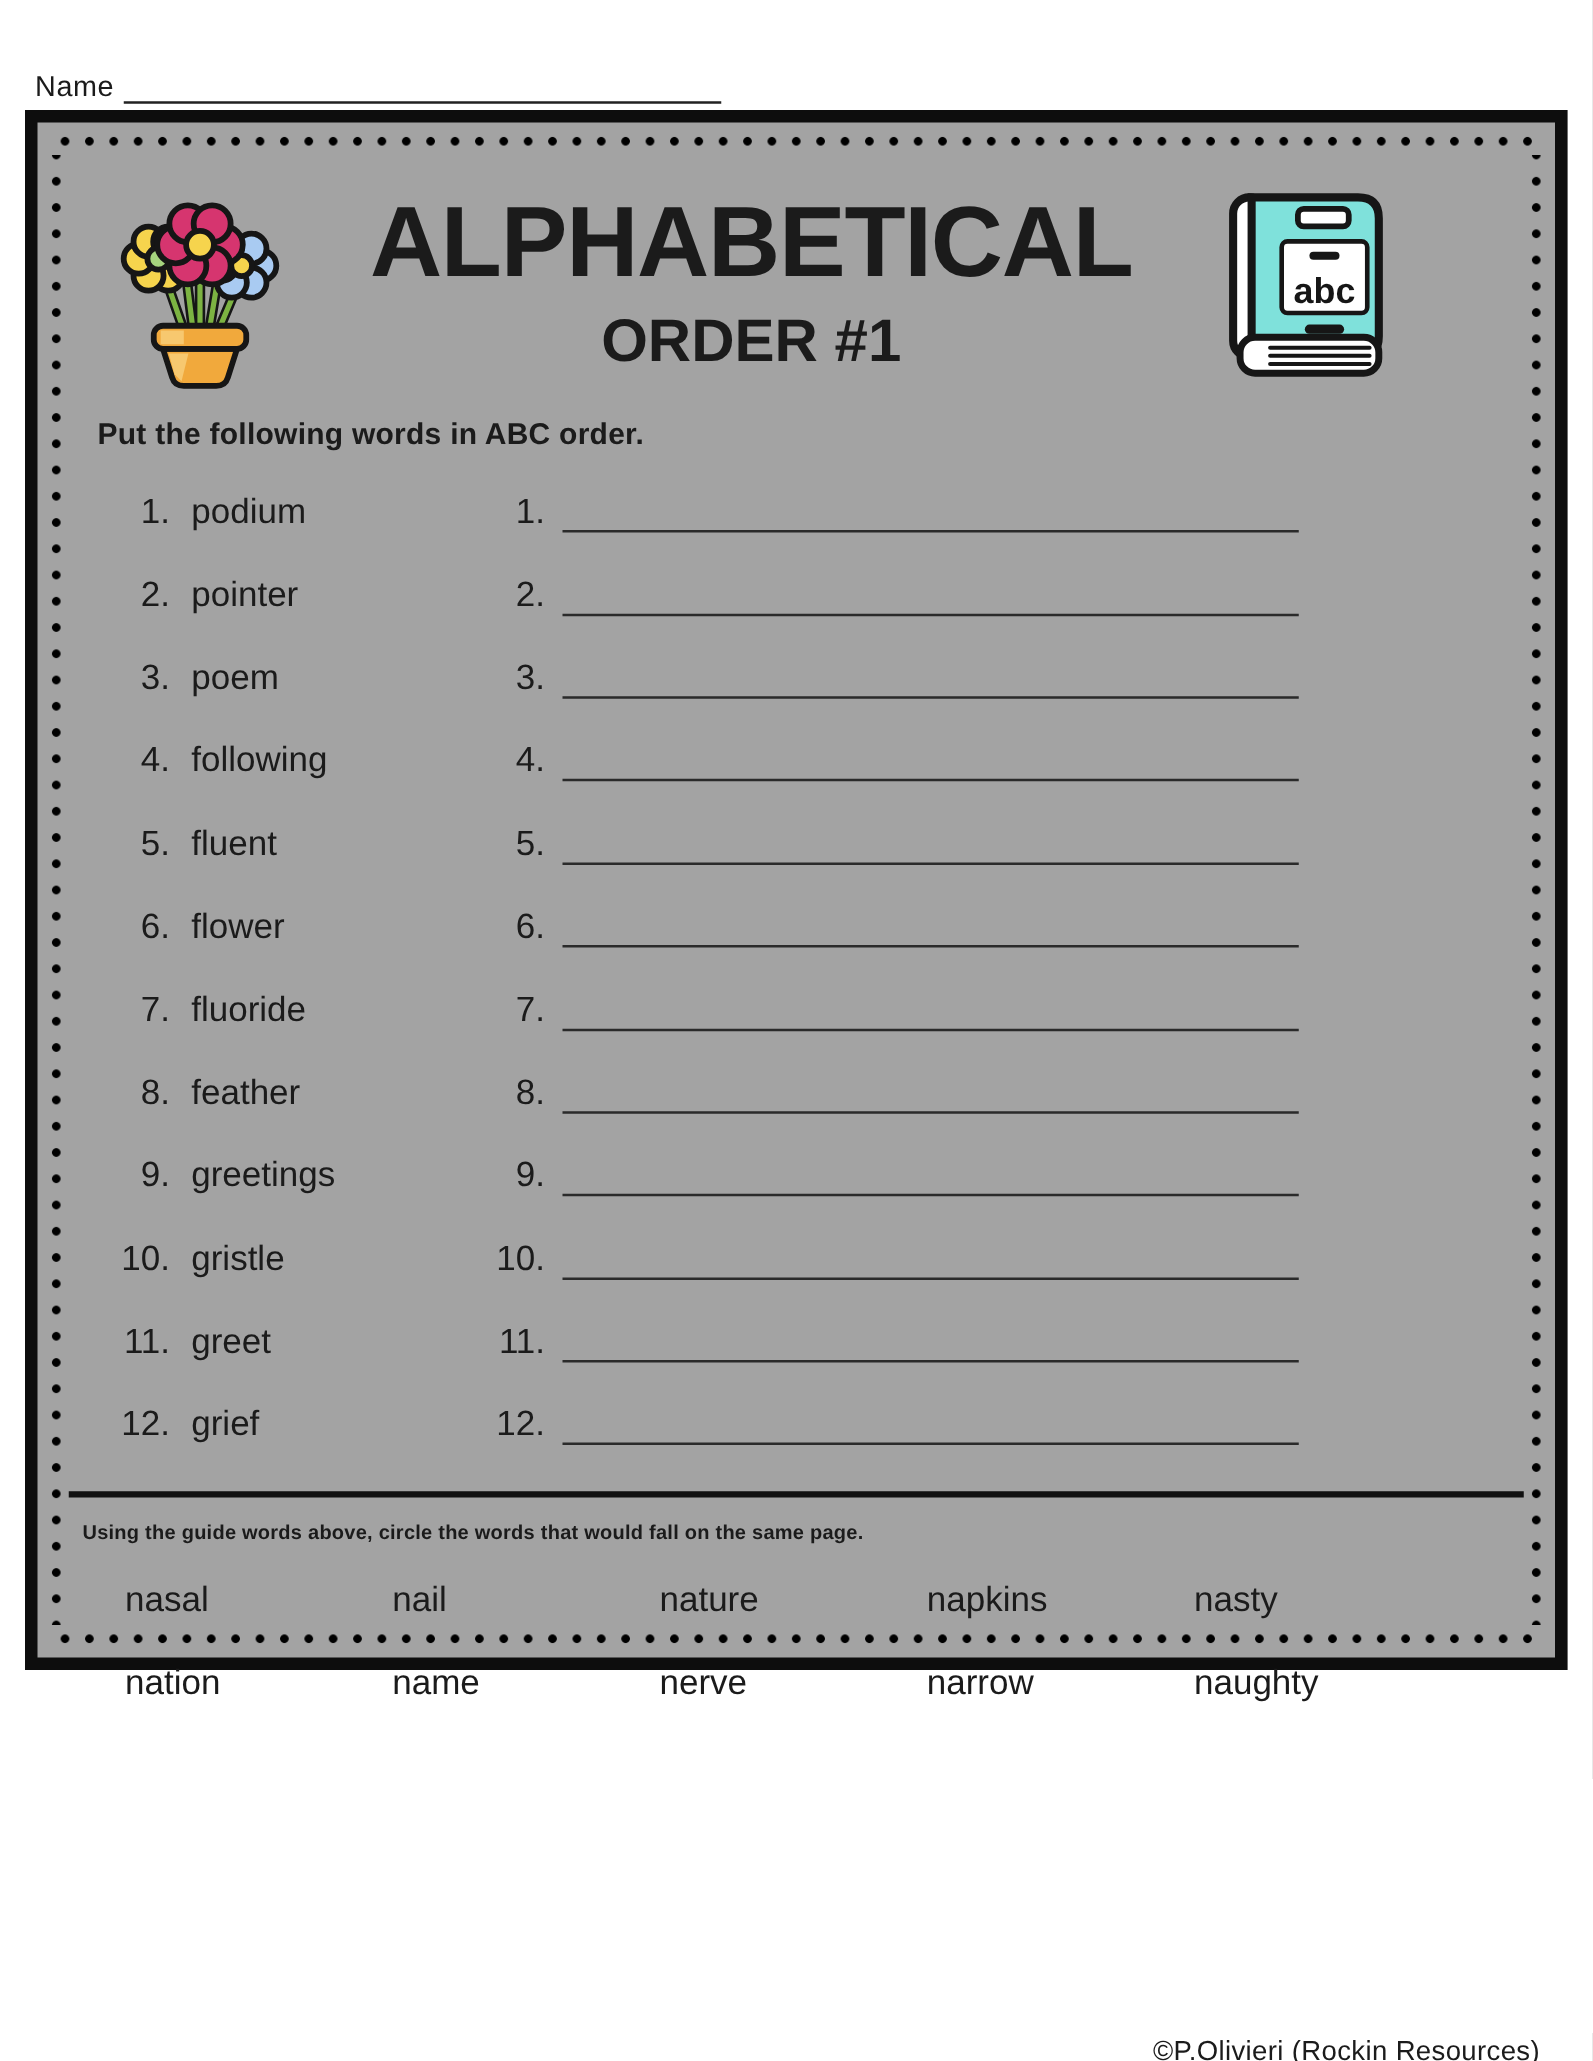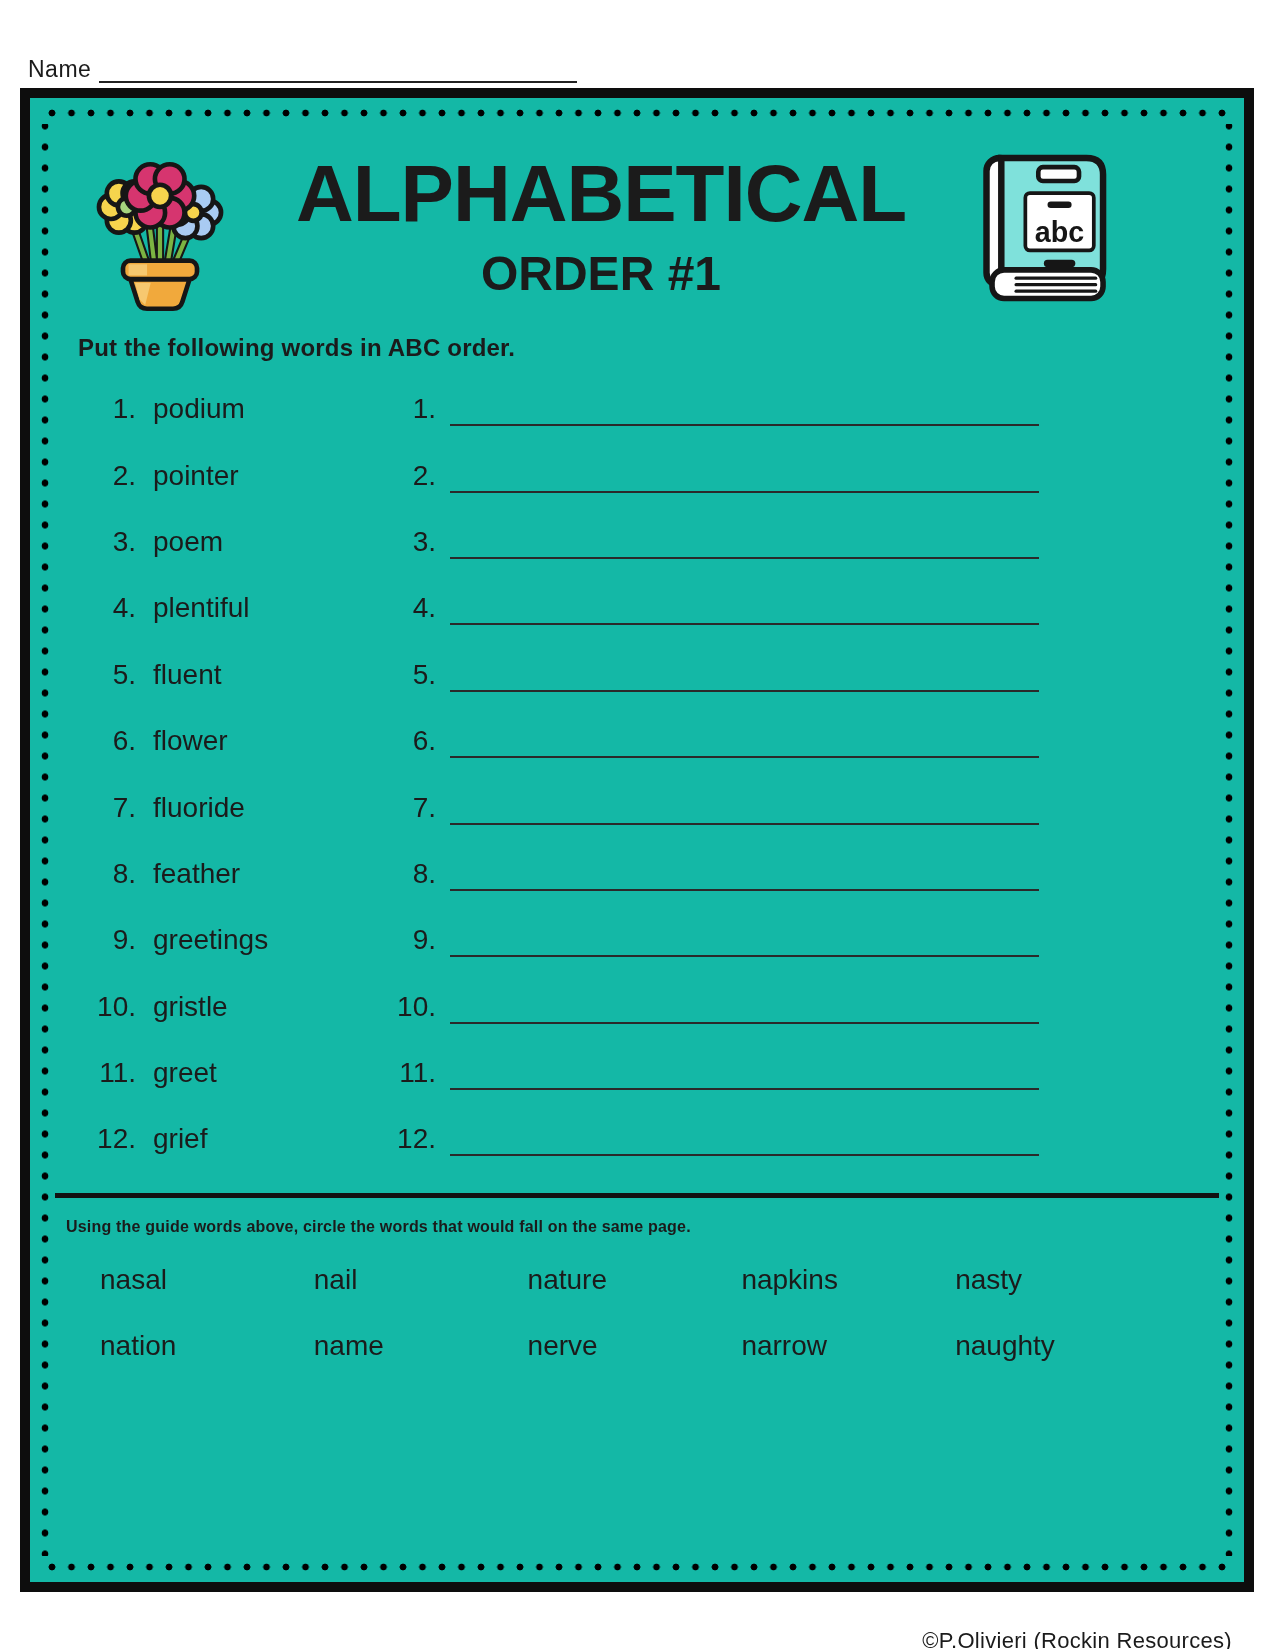--- a/index.html
+++ b/index.html
@@ -8,22 +8,22 @@
     width:1274px; height:1649px; position:relative;
     font-family:"Liberation Sans", sans-serif; color:#1b1b1b;
     overflow:hidden;
   }
   
   .name-row { position:absolute; top:56px; left:28px; display:flex; align-items:flex-end; }
   .name-label { font-size:23px; letter-spacing:.5px; }
   .name-line { display:inline-block; width:478px; border-bottom:2px solid #222; height:24px; margin-left:8px; }
   
   .frame {
-    position:absolute; left:20px; top:88px; width:1234px; height:1504px;
-    border:10px solid #0d0d0d; background:#14b8a6;
+    position:absolute; left:20px; top:88px; width:1234px; height:1248px;
+    border:10px solid #0d0d0d; background:#a3a3a3;
   }
   .dots { position:absolute; }
   .dots-top    { top:10px; left:13px; right:13px; height:10px;
     background:radial-gradient(circle, #000 3.1px, transparent 3.7px) center / 19.5px 10px repeat-x; }
   .dots-bottom { bottom:10px; left:13px; right:13px; height:10px;
     background:radial-gradient(circle, #000 3.1px, transparent 3.7px) center / 19.5px 10px repeat-x; }
   .dots-left   { left:10px; top:26px; bottom:26px; width:10px;
     background:radial-gradient(circle, #000 3.1px, transparent 3.7px) center / 10px 21px repeat-y; }
   .dots-right  { right:10px; top:26px; bottom:26px; width:10px;
     background:radial-gradient(circle, #000 3.1px, transparent 3.7px) center / 10px 21px repeat-y; }
@@ -165,21 +165,21 @@
           <div class="lrow">
             <span class="num">2.</span>
             <span class="w">pointer</span>
           </div>
           <div class="lrow">
             <span class="num">3.</span>
             <span class="w">poem</span>
           </div>
           <div class="lrow">
             <span class="num">4.</span>
-            <span class="w">plentiful</span>
+            <span class="w">following</span>
           </div>
           <div class="lrow">
             <span class="num">5.</span>
             <span class="w">fluent</span>
           </div>
           <div class="lrow">
             <span class="num">6.</span>
             <span class="w">flower</span>
           </div>
           <div class="lrow">

